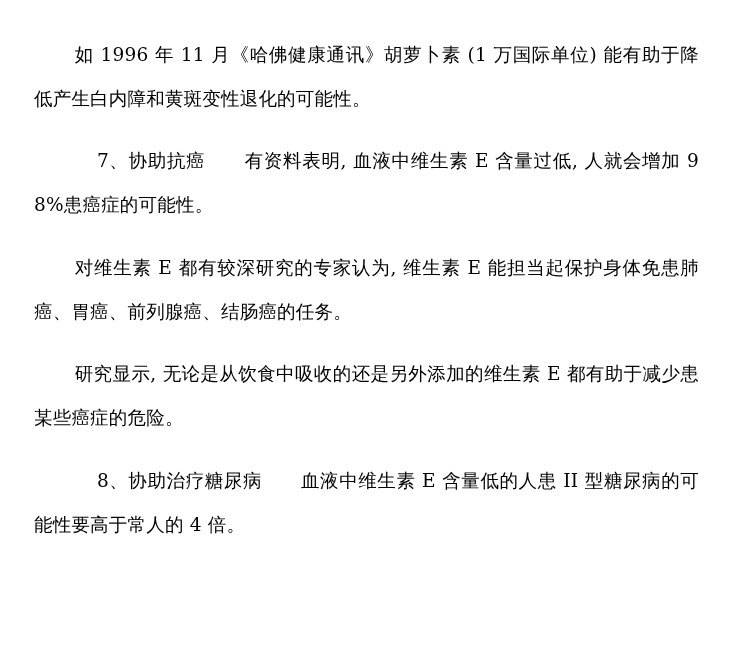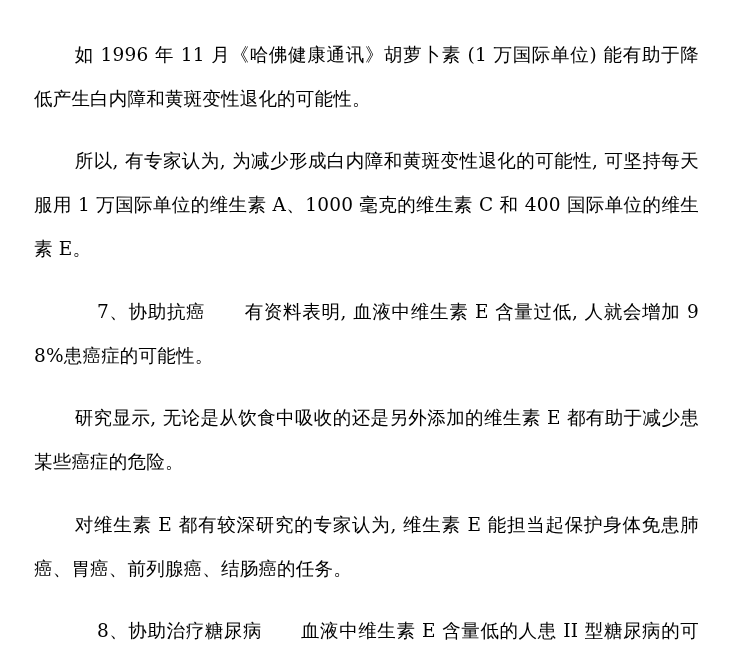--- a/index.html
+++ b/index.html
@@ -31,18 +31,17 @@
     word-break: break-all;
   }
   .indent-1 { text-indent: 2.2em; }
   .indent-2 { text-indent: 3.4em; }
 </style>
 </head>
 <body>
 
 <div class="page">
   <p class="para indent-1">如 1996 年 11 月《哈佛健康通讯》胡萝卜素 (1 万国际单位) 能有助于降低产生白内障和黄斑变性退化的可能性。</p>
-  <p class="para indent-1">所以, 有专家认为, 为减少形成白内障和黄斑变性退化的可能性, 可坚持每天服用 1 万国际单位的维生素 A、1000 毫克的维生素 C 和 400 国际单位的维生素 E。</p>
   <p class="para indent-2">7、协助抗癌      有资料表明, 血液中维生素 E 含量过低, 人就会增加 98%患癌症的可能性。</p>
+  <p class="para indent-1">对维生素 E 都有较深研究的专家认为, 维生素 E 能担当起保护身体免患肺癌、胃癌、前列腺癌、结肠癌的任务。</p>
   <p class="para indent-1">研究显示, 无论是从饮食中吸收的还是另外添加的维生素 E 都有助于减少患某些癌症的危险。</p>
-  <p class="para indent-1">对维生素 E 都有较深研究的专家认为, 维生素 E 能担当起保护身体免患肺癌、胃癌、前列腺癌、结肠癌的任务。</p>
   <p class="para indent-2">8、协助治疗糖尿病      血液中维生素 E 含量低的人患 II 型糖尿病的可能性要高于常人的 4 倍。</p>
 </div>
 
 </body></html>

